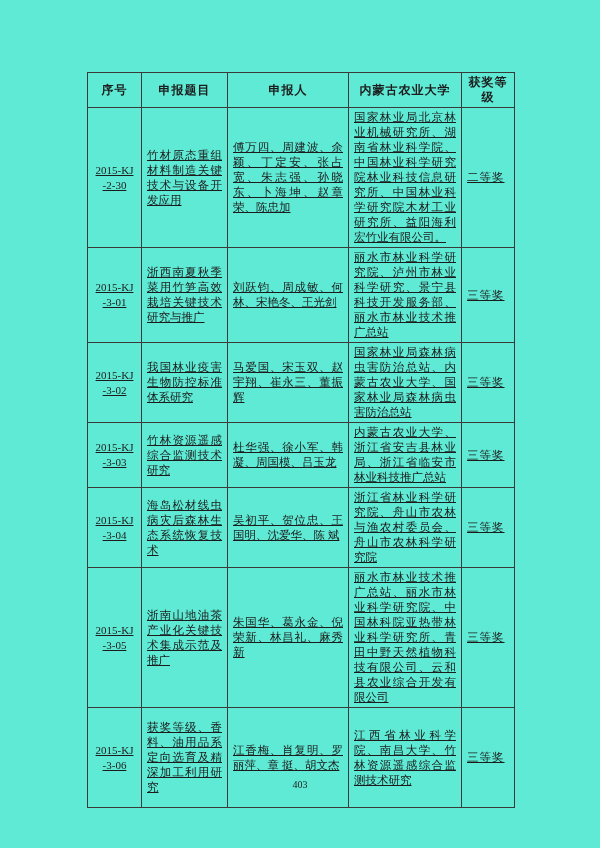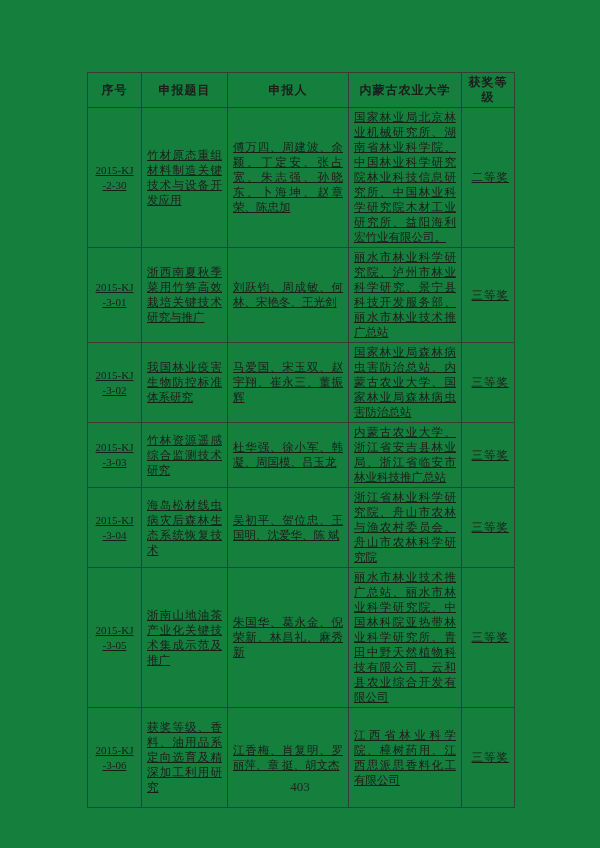--- a/index.html
+++ b/index.html
@@ -4,21 +4,21 @@
 <style>
   html, body {
     margin: 0;
     padding: 0;
     background: #ffffff;
   }
   .page {
     position: relative;
     width: 600px;
     height: 848px;
-    background: #15803d;
+    background: #5eead4;
     overflow: hidden;
     font-family: "Liberation Serif", serif;
     color: #1c1c1c;
   }
   table.doc-table {
     position: absolute;
     left: 87px;
     top: 72px;
     width: 427px;
     border-collapse: collapse;
@@ -51,38 +51,38 @@
     white-space: pre-line;
     font-size: 11px;
     padding-left: 5px;
   }
   td.c-title,
   td.c-app,
   td.c-units {
     text-align: justify;
   }
   td.c-award {
-    text-align: right;
+    text-align: left;
     letter-spacing: 1px;
   }
   tr.hr   { height: 35px; }
   tr.r0   { height: 140px; }
   tr.r1   { height: 80px; }
   tr.r2   { height: 80px; }
   tr.r3   { height: 59px; }
   tr.r4   { height: 62px; }
   tr.r5   { height: 130px; }
   tr.r6   { height: 100px; }
   .page-number {
     position: absolute;
     left: 0;
     right: 0;
     top: 779px;
     text-align: center;
-    font-size: 13px;
+    font-size: 10px;
     color: #222222;
     font-family: "Liberation Serif", serif;
   }
 </style>
 </head>
 <body>
 
 <div class="page">
 
   <table class="doc-table">
@@ -149,21 +149,21 @@
         <td class="c-title">浙南山地油茶产业化关键技术集成示范及推广</td>
         <td class="c-app">朱国华、葛永金、倪荣新、林昌礼、麻秀新</td>
         <td class="c-units">丽水市林业技术推广总站、丽水市林业科学研究院、中国林科院亚热带林业科学研究所、青田中野天然植物科技有限公司、云和县农业综合开发有限公司</td>
         <td class="c-award">三等奖</td>
       </tr>
       <tr class="r6">
         <td class="c-id">2015-KJ
 -3-06</td>
         <td class="c-title">获奖等级、香料、油用品系定向选育及精深加工利用研究</td>
         <td class="c-app">江香梅、肖复明、罗丽萍、章 挺、胡文杰</td>
-        <td class="c-units">江西省林业科学院、樟树药用、江西思派思香料化工有限公司</td>
+        <td class="c-units">江西省林业科学院、南昌大学、竹林资源遥感综合监测技术研究</td>
         <td class="c-award">三等奖</td>
       </tr>
     </tbody>
   </table>
 
   <div class="page-number">403</div>
 
 </div>
 
 </body></html>

